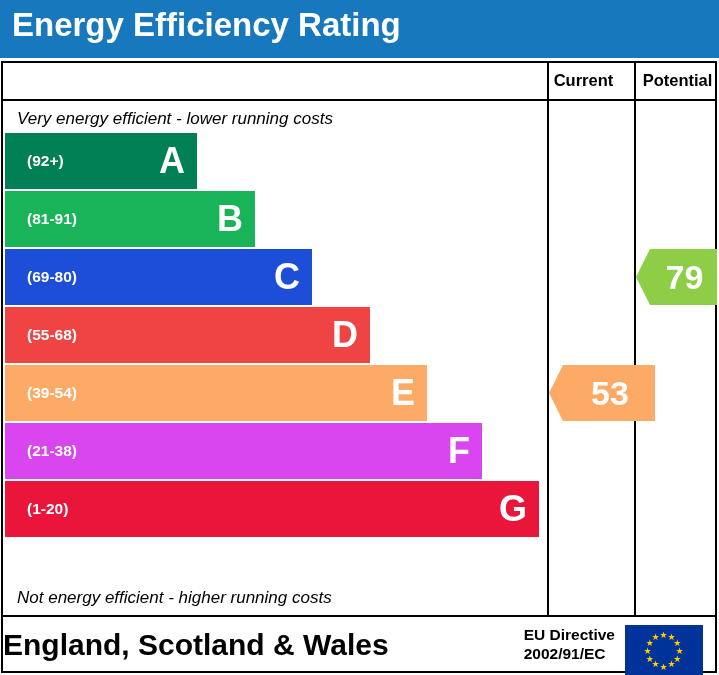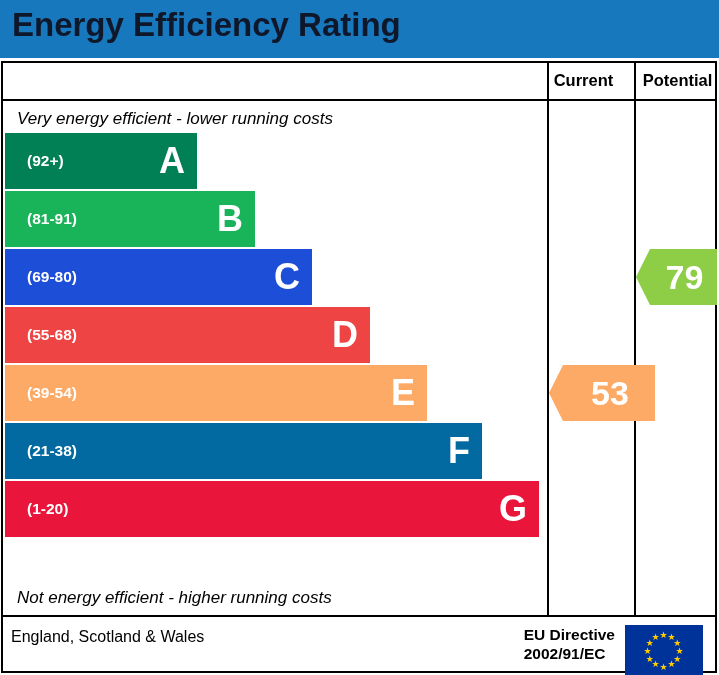--- a/index.html
+++ b/index.html
@@ -28,21 +28,21 @@
     height: 58px;
     background: #1878be;
     box-sizing: border-box;
   }
   .header-title {
     position: absolute;
     left: 12px;
     top: 6px;
     font-size: 33px;
     font-weight: bold;
-    color: #0f172a;
+    color: #ffffff;
     letter-spacing: 0px;
     white-space: nowrap;
   }
 
   
   .frame {
     position: absolute;
     left: 1px;
     top: 61px;
     width: 716px;
@@ -148,24 +148,24 @@
     left: 1px;
     top: 617px;
     width: 716px;
     height: 56px;
     border: 2px solid #000000;
     border-top: none;
     box-sizing: border-box;
   }
   .footer-region {
     position: absolute;
-    left: 8px;
+    left: 0;
     top: 11px;
-    font-size: 16px;
-    font-weight: normal;
+    font-size: 30px;
+    font-weight: bold;
     color: #000000;
     white-space: nowrap;
   }
   .footer-directive {
     position: absolute;
     right: 100px;
     top: 8px;
     text-align: left;
     font-size: 15.5px;
     font-weight: bold;
@@ -221,21 +221,21 @@
           <span class="letter">C</span>
         </div>
         <div class="bar" style="top: 244px; width: 365px; background: #ef4444;">
           <span class="range">(55-68)</span>
           <span class="letter">D</span>
         </div>
         <div class="bar" style="top: 302px; width: 422px; background: rgb(252, 170, 101);">
           <span class="range">(39-54)</span>
           <span class="letter">E</span>
         </div>
-        <div class="bar" style="top: 360px; width: 477px; background: #0369a1;">
+        <div class="bar" style="top: 360px; width: 477px; background: #d946ef;">
           <span class="range">(21-38)</span>
           <span class="letter">F</span>
         </div>
         <div class="bar" style="top: 418px; width: 534px; background: rgb(233, 21, 59);">
           <span class="range">(1-20)</span>
           <span class="letter">G</span>
         </div>
       </div>
 
     <div id="markers">

